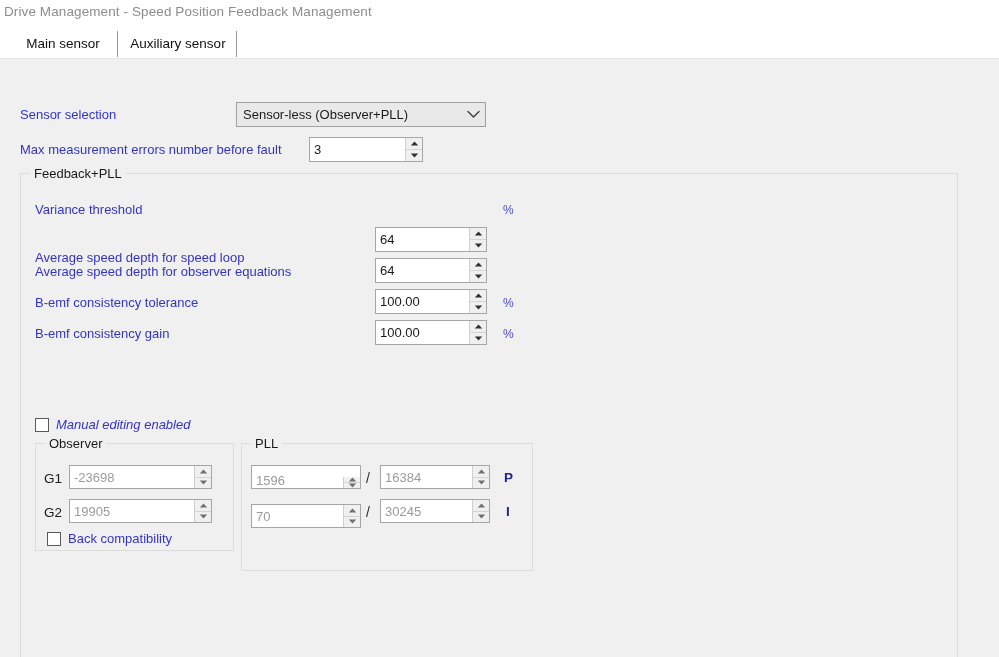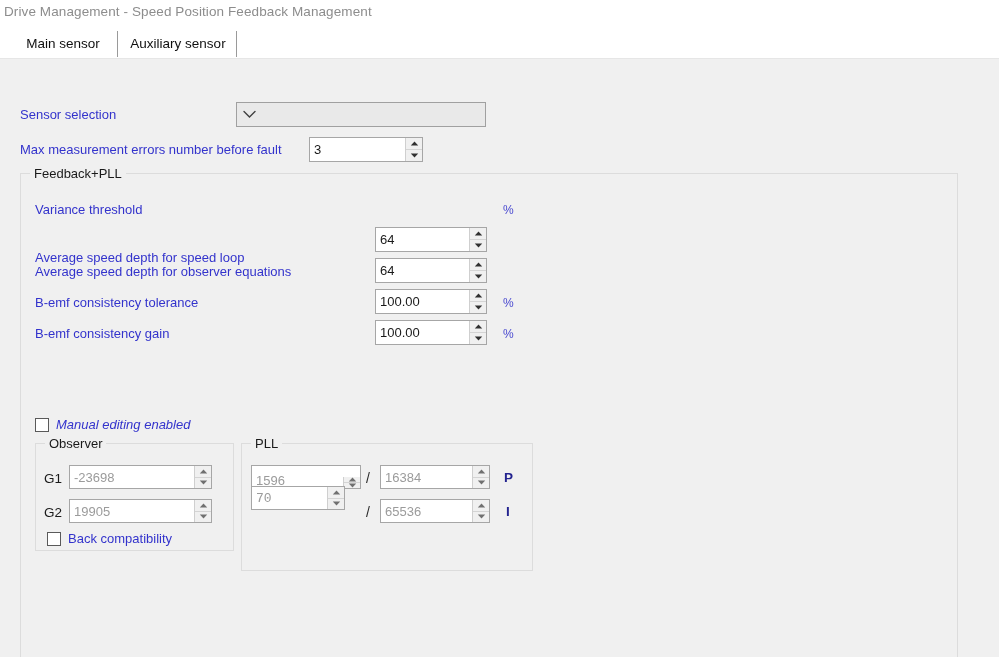--- a/index.html
+++ b/index.html
@@ -227,20 +227,21 @@
   <div class="tab unselected">
     <span>Auxiliary sensor</span>
   </div>
 </div>
 
 <div class="content-panel">
 
   <div class="lbl" style="left:20px; top:48px;">Sensor selection</div>
 
   <div class="combo" style="left:236px; top:43px; width:250px;">
+    <span class="combo-text">Sensor-less (Observer+PLL)</span>
     <span class="combo-arrow">
       <svg width="13" height="9" viewBox="0 0 13 9">
           <path d="M1 1.5 L6.5 7 L12 1.5" stroke="#404040" stroke-width="1.4" fill="none" stroke-linecap="round"></path>
         </svg>
     </span>
   </div>
 
   <div class="lbl" style="left:20px; top:83px;">Max measurement errors number before fault</div>
 
   <div class="spin" style="left:309px; top:78px; width:114px; height:25px;">
@@ -414,38 +415,38 @@
             </span>
           <span class="spin-btn down">
               <svg width="9" height="5" viewBox="0 0 9 5">
                 <path d="M4.5 4.4 L0.8 0.6 L8.2 0.6 Z" fill="#707070"></path>
               </svg>
             </span>
         </span>
       </div>
       <div class="pi-label" style="left:262px; top:26px;">P</div>
 
-      <div class="spin disabled" style="left:9px; top:42px; width:94px; height:24px;font-family:Liberation Mono, monospace;">
+      <div class="spin disabled" style="left:9px; top:60px; width:110px; height:24px;">
         <span class="spin-text">70</span>
         <span class="spin-btns">
           <span class="spin-btn up">
               <svg width="9" height="5" viewBox="0 0 9 5">
                 <path d="M4.5 0.6 L8.2 4.4 L0.8 4.4 Z" fill="#707070"></path>
               </svg>
             </span>
           <span class="spin-btn down">
               <svg width="9" height="5" viewBox="0 0 9 5">
                 <path d="M4.5 4.4 L0.8 0.6 L8.2 0.6 Z" fill="#707070"></path>
               </svg>
             </span>
         </span>
       </div>
       <div class="slash" style="left:124px; top:60px;">/</div>
       <div class="spin disabled" style="left:138px; top:55px; width:110px; height:24px;">
-        <span class="spin-text">65536</span>
+        <span class="spin-text">30245</span>
         <span class="spin-btns">
           <span class="spin-btn up">
               <svg width="9" height="5" viewBox="0 0 9 5">
                 <path d="M4.5 0.6 L8.2 4.4 L0.8 4.4 Z" fill="#707070"></path>
               </svg>
             </span>
           <span class="spin-btn down">
               <svg width="9" height="5" viewBox="0 0 9 5">
                 <path d="M4.5 4.4 L0.8 0.6 L8.2 0.6 Z" fill="#707070"></path>
               </svg>

